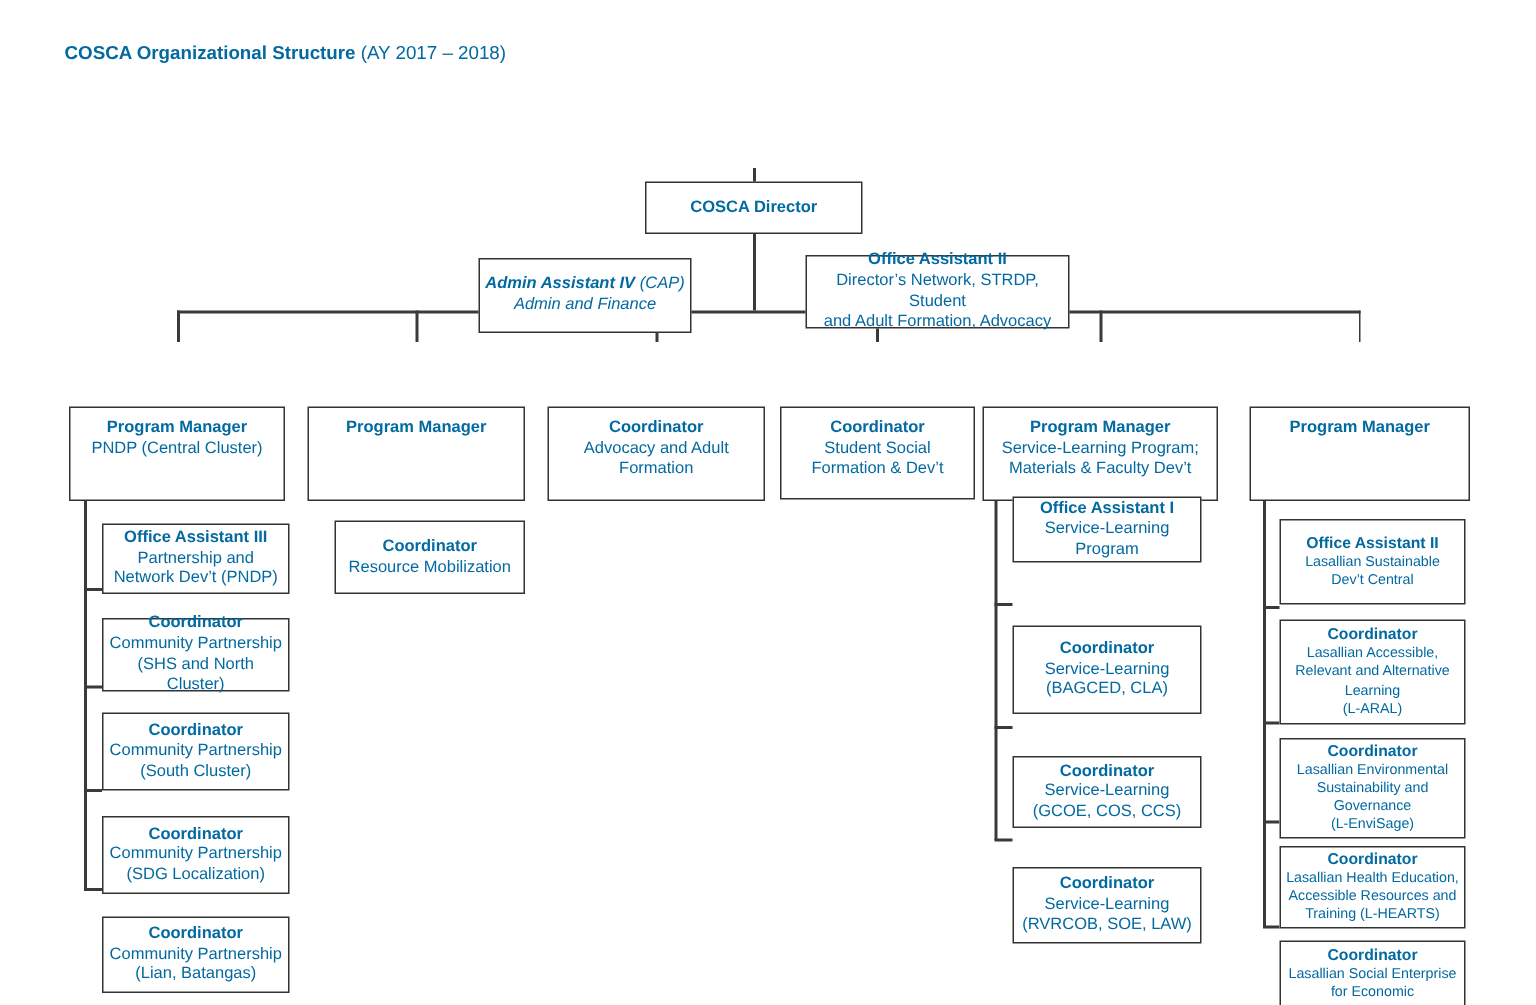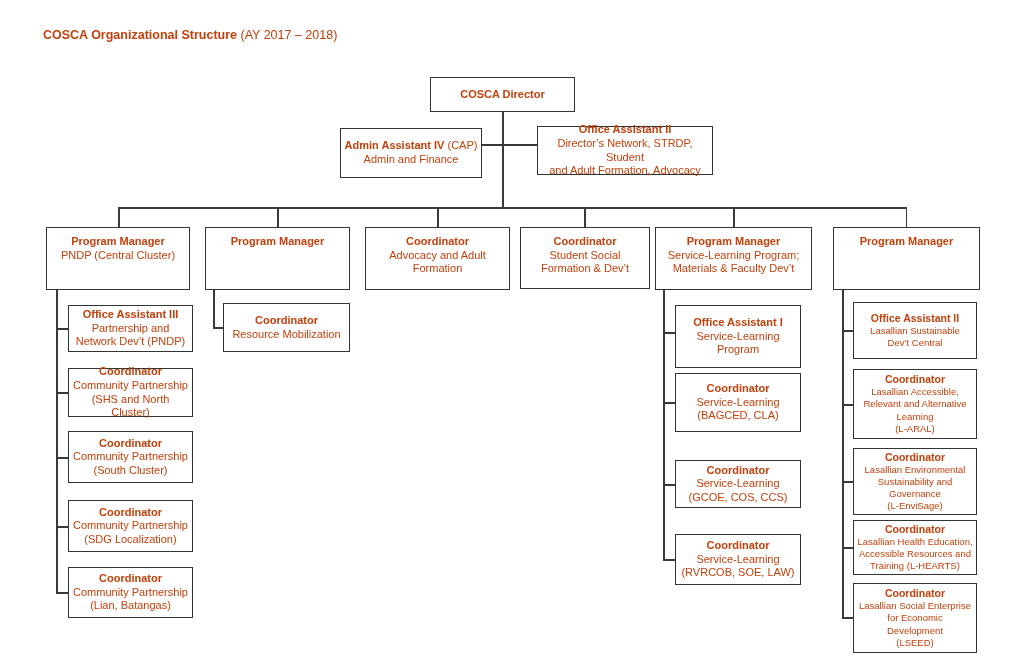--- a/index.html
+++ b/index.html
@@ -2,41 +2,42 @@
 <html><head>
 <meta charset="utf-8">
 <style>
   html, body { margin: 0; padding: 0; background: #ffffff; }
   #canvas {
     position: relative;
     width: 1024px;
     height: 670px;
     background: #ffffff;
     font-family: "Liberation Sans", sans-serif;
-    color: #c2410c;
+    color: #0369a1;
     overflow: hidden;
   }
   .page-title {
     position: absolute;
     left: 43px; top: 28px;
     font-size: 12.5px;
     white-space: nowrap;
   }
   .page-title .bt { font-weight: bold; }
   .box {
     position: absolute;
     border: 1.5px solid #333333;
     background: #ffffff;
     display: flex;
     flex-direction: column;
     justify-content: center;
     align-items: center;
     text-align: center;
     box-sizing: border-box;
     padding: 2px 3px;
+    margin-top: 44px;
   }
   .box-title {
     font-weight: bold;
     font-size: 11px;
     line-height: 1.25;
     white-space: pre-line;
   }
   .box-body {
     font-size: 11px;
     line-height: 1.24;
@@ -87,21 +88,21 @@
   <div class="hline" style="left:842px; top:330px; width:11px;"></div>
   <div class="hline" style="left:842px; top:404px; width:11px;"></div>
   <div class="hline" style="left:842px; top:481px; width:11px;"></div>
   <div class="hline" style="left:842px; top:547px; width:11px;"></div>
   <div class="hline" style="left:842px; top:617px; width:11px;"></div>
 
   <div class="box" style="left:430px; top:77px; width:145px; height:35px;">
     <div class="box-title">COSCA Director</div>
   </div>
 
-  <div class="box" style="left:340px; top:128px; width:142px; height:50px;">
+  <div class="box" style="left:319px; top:128px; width:142px; height:50px;font-style:italic;">
     <div class="box-title"><span class="bt">Admin Assistant IV</span><span style="font-weight:normal"> (CAP)</span></div>
     <div class="box-body">Admin and Finance</div>
   </div>
 
   <div class="box" style="left:537px; top:126px; width:176px; height:49px;">
     <div class="box-title">Office Assistant II</div>
     <div class="box-body">Director’s Network, STRDP, Student
 and Adult Formation, Advocacy</div>
   </div>
 
@@ -155,21 +156,21 @@
     <div class="box-title">Coordinator</div>
     <div class="box-body">Community Partnership
 (Lian, Batangas)</div>
   </div>
 
   <div class="box" style="left:223px; top:303px; width:127px; height:49px;">
     <div class="box-title">Coordinator</div>
     <div class="box-body">Resource Mobilization</div>
   </div>
 
-  <div class="box" style="left:675px; top:305px; width:126px; height:63px;">
+  <div class="box" style="left:675px; top:287px; width:126px; height:44px;">
     <div class="box-title">Office Assistant I</div>
     <div class="box-body">Service-Learning
 Program</div>
   </div>
   <div class="box" style="left:675px; top:373px; width:126px; height:59px;">
     <div class="box-title">Coordinator</div>
     <div class="box-body">Service-Learning
 (BAGCED, CLA)</div>
   </div>
   <div class="box" style="left:675px; top:460px; width:126px; height:48px;">

